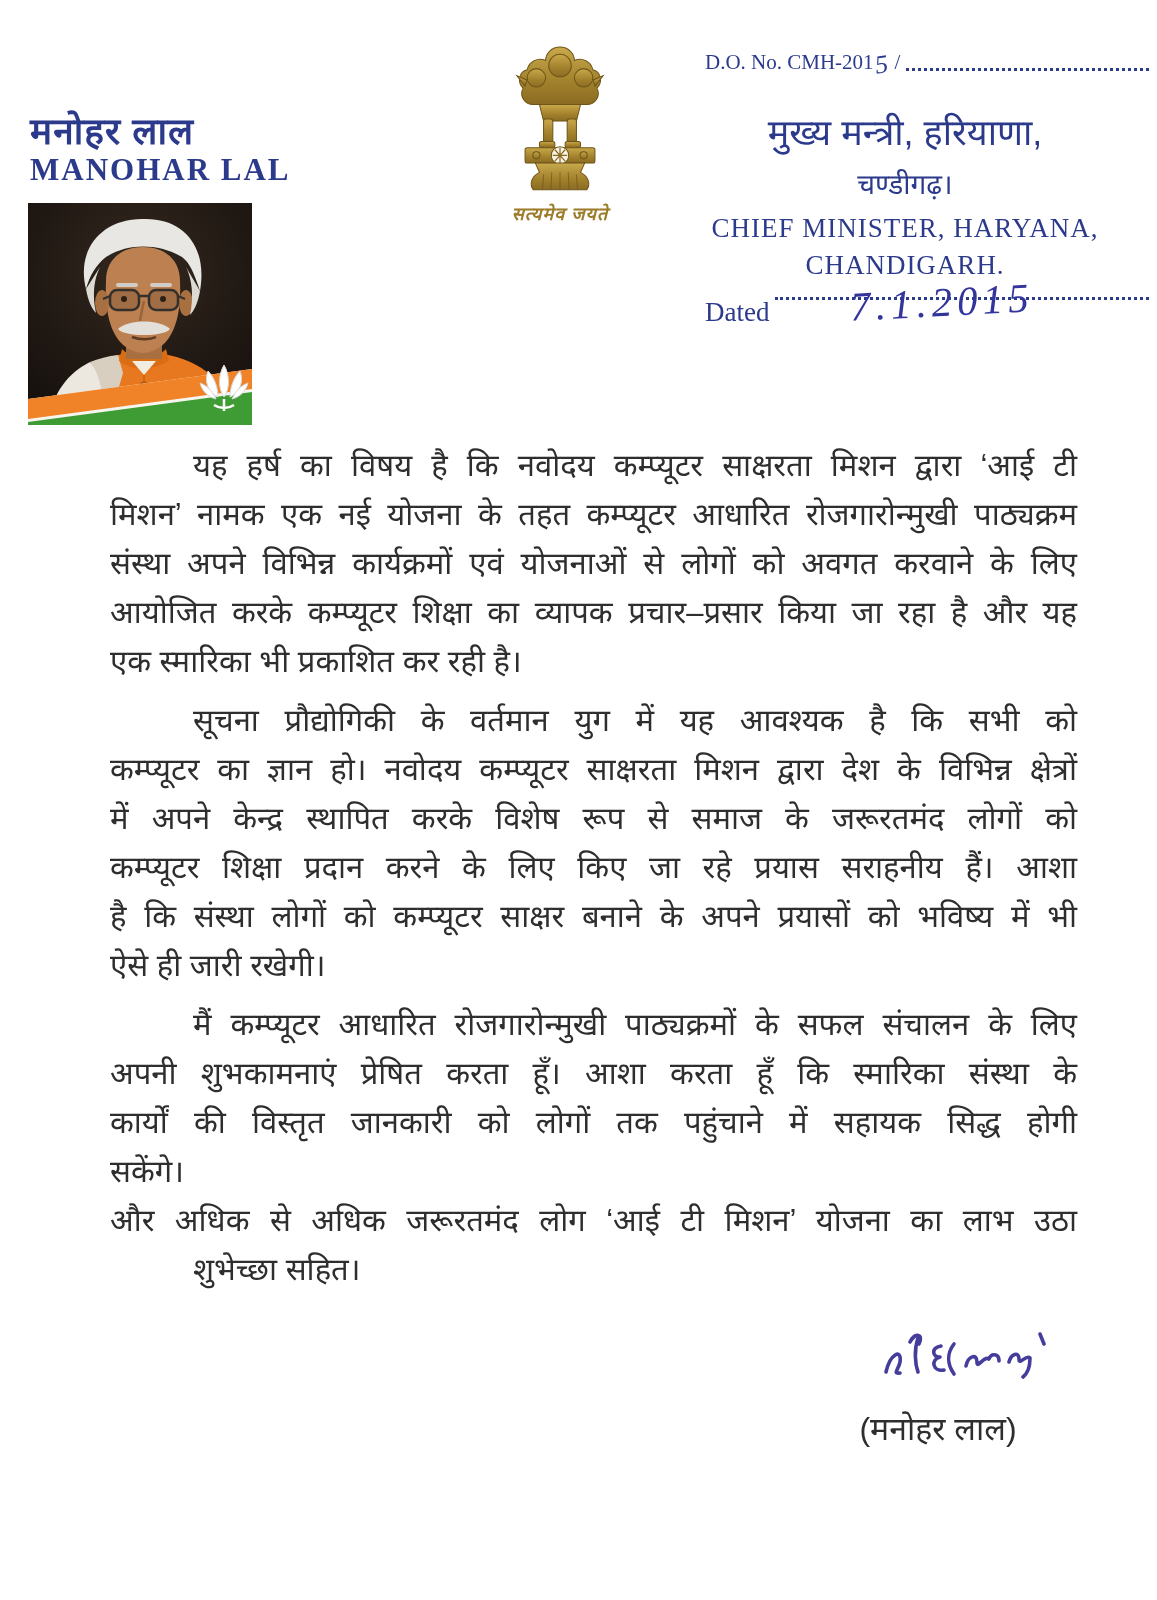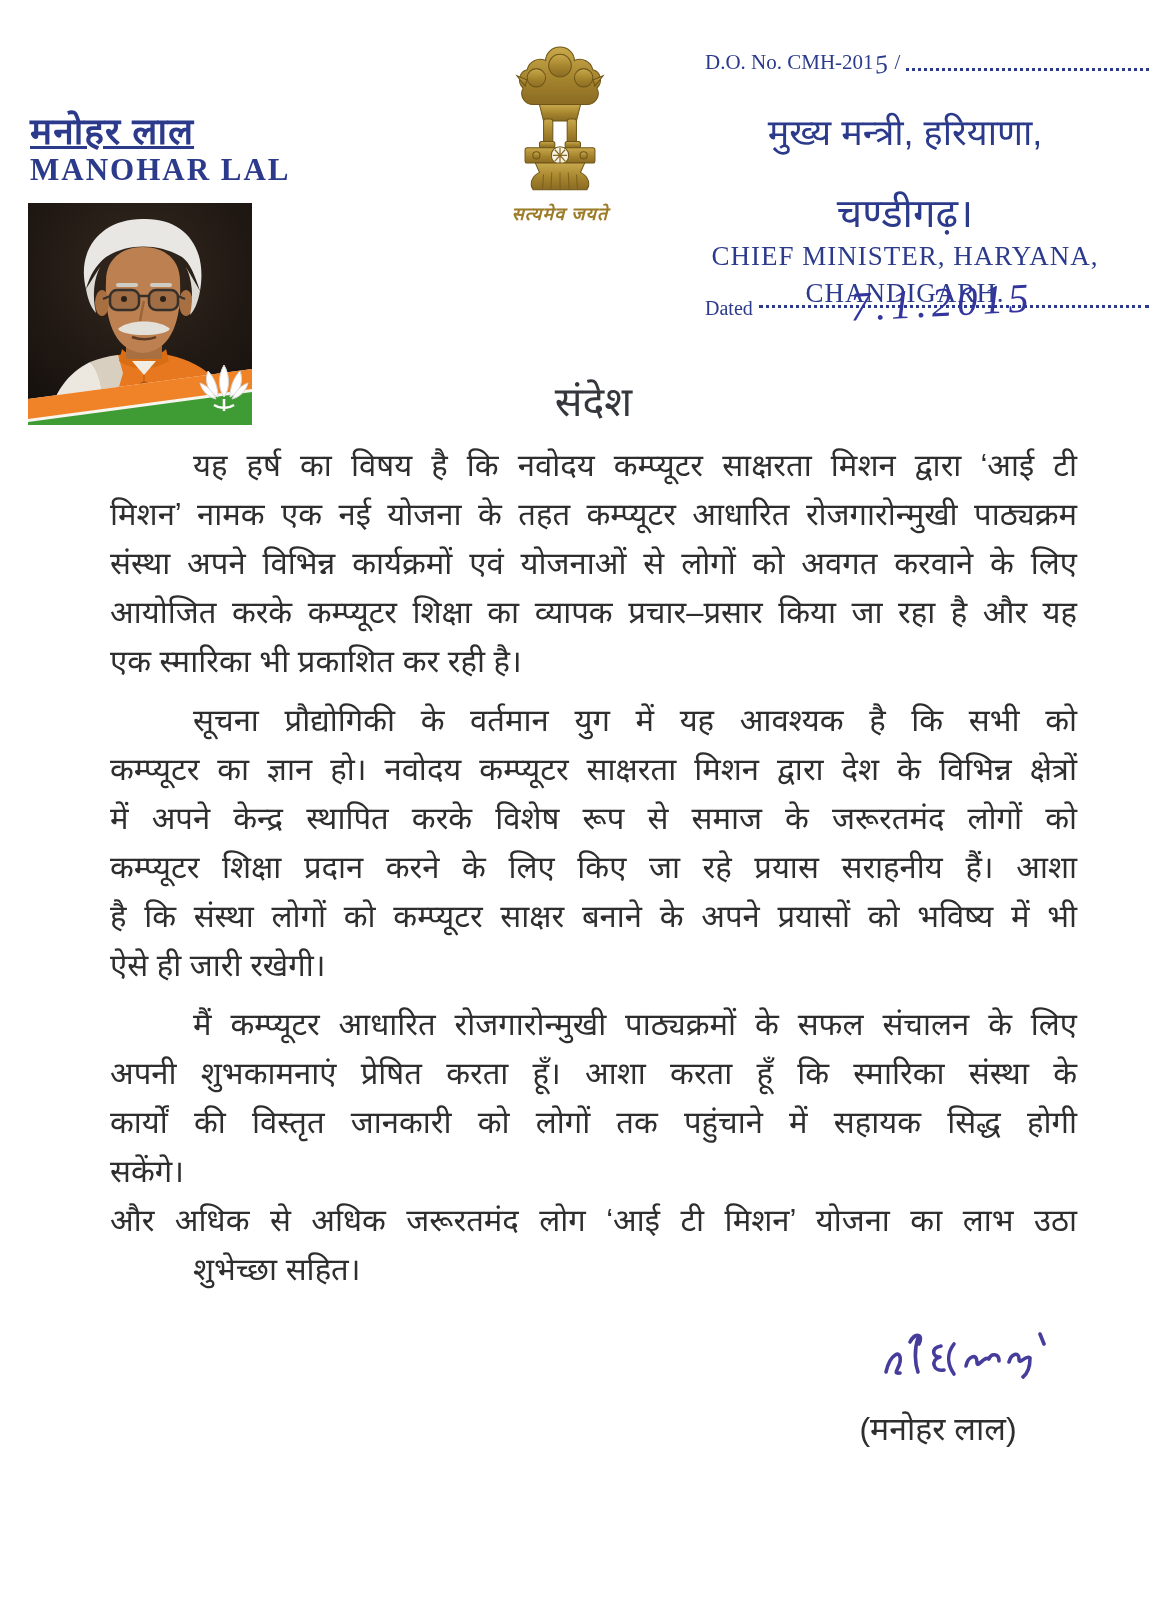--- a/index.html
+++ b/index.html
@@ -5,45 +5,45 @@
   html,body { margin:0; padding:0; background:#e8e8e8; }
   .page {
     position:relative; width:1157px; height:1600px; margin:0 auto;
     background:#ffffff; overflow:hidden;
     font-family:"Liberation Sans","DejaVu Sans",sans-serif;
     --navy:#2c3a8c; --body:#2e2e2e; --gold:#a5842e; --ink:#3f3aa0;
   }
   .abs { position:absolute; }
 
   
-  .name-hi { left:30px; top:104px; font-size:37px; font-weight:700; color:var(--navy); letter-spacing:1px;text-decoration:underline; }
+  .name-hi { left:30px; top:104px; font-size:37px; font-weight:700; color:var(--navy); letter-spacing:1px; }
   .name-en { left:30px; top:152px; font-family:"Liberation Serif",serif; font-weight:700; font-size:31px; letter-spacing:2px; color:var(--navy); }
 
   
   .portrait { left:28px; top:203px; width:224px; height:222px; }
 
   
   .emblem-wrap { left:503px; top:45px; width:114px; text-align:center;font-style:italic; }
   .emblem-wrap svg { display:block; margin:0 auto; }
   .emblem-motto { margin-top:4px; font-size:18px; color:#9c7c28; font-weight:700; letter-spacing:1px; white-space:nowrap; }
 
   
   .do-line { left:705px; top:50px; right:8px; display:flex; align-items:flex-end;
              font-family:"Liberation Serif",serif; font-size:21px; color:var(--navy); white-space:nowrap;justify-content:space-between; }
   .do-line .hand5 { display:inline-block; font-style:italic; font-size:26px; line-height:21px; transform:rotate(-8deg); margin:0 1px; }
   .leader { flex:1 1 auto; border-bottom:3px dotted var(--navy); margin:0 0 4px 6px; height:0; }
 
   .office { left:680px; top:106px; width:450px; text-align:center; color:var(--navy); }
   .office-hi1 { font-size:36px; line-height:54px; }
-  .office-hi2 { font-size:40px; line-height:50px;margin-top:28px; }
+  .office-hi2 { font-size:28px; line-height:50px; }
   .office-en1 { font-family:"Liberation Serif",serif; font-size:27px; line-height:37px; letter-spacing:1px; }
   .office-en2 { font-family:"Liberation Serif",serif; font-size:27px; line-height:36px; letter-spacing:1px; }
 
-  .dated-line { left:705px; top:297px; right:8px; display:flex; align-items:center;
-                font-family:"Liberation Serif",serif; font-size:20px; color:var(--navy); }
+  .dated-line { left:705px; top:297px; right:8px; display:flex; align-items:flex-start;
+                font-family:"Liberation Serif",serif; font-size:27px; color:var(--navy); }
   .date-hand { left:850px; top:278px; font-family:"Liberation Serif",serif; font-style:italic;
                font-size:41px; color:#33359c; letter-spacing:5px; transform:rotate(-3deg); white-space:nowrap; }
 
   
   .heading { left:110px; top:372px; width:967px; text-align:center; font-size:41px; color:#34373c; font-weight:500; }
   .letter-body { left:110px; top:441px; width:967px; font-size:31px; color:var(--body); }
   .para + .para { margin-top:10px; }
   .para:last-child { margin-top:0; }
   .line { height:49px; line-height:49px; text-align:justify; text-align-last:justify; }
   .line.first { padding-left:83px; }
@@ -174,21 +174,20 @@
     <div class="office-en1">CHIEF MINISTER, HARYANA,</div>
     <div class="office-en2">CHANDIGARH.</div>
   </div>
 
   <div class="abs dated-line">
     <span>Dated</span>
     <span class="leader"></span>
   </div>
   <div class="abs date-hand">7.1.2015</div>
 
-  <div class="abs heading">संदेश</div>
 
   <div class="abs letter-body">
       <div class="para">
         <div class="line first">यह हर्ष का विषय है कि नवोदय कम्प्यूटर साक्षरता मिशन द्वारा ‘आई टी</div>
         <div class="line">मिशन’ नामक एक नई योजना के तहत कम्प्यूटर आधारित रोजगारोन्मुखी पाठ्यक्रम</div>
         <div class="line">संस्था अपने विभिन्न कार्यक्रमों एवं योजनाओं से लोगों को अवगत करवाने के लिए</div>
         <div class="line">आयोजित करके कम्प्यूटर शिक्षा का व्यापक प्रचार–प्रसार किया जा रहा है और यह</div>
         <div class="line last">एक स्मारिका भी प्रकाशित कर रही है।</div>
       </div>
       <div class="para">

